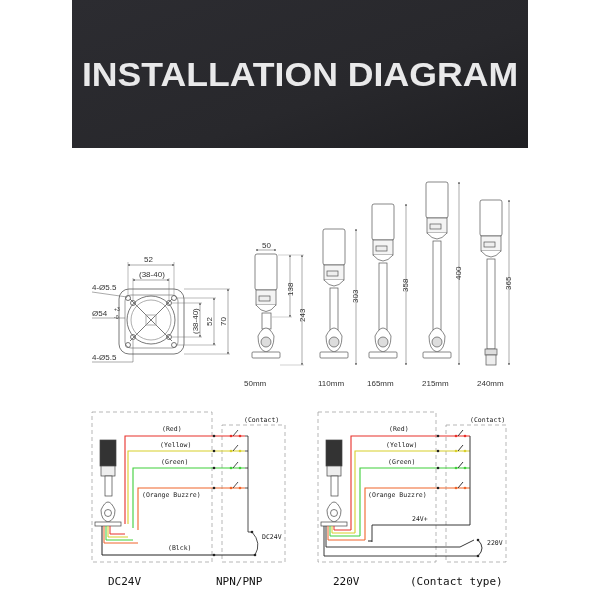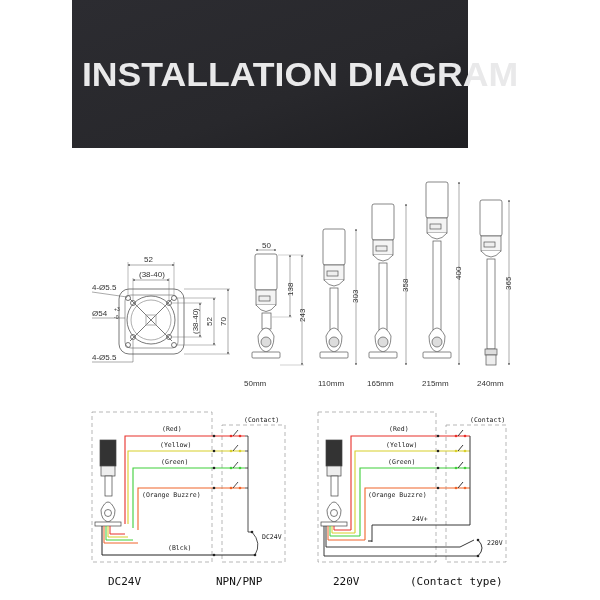--- a/index.html
+++ b/index.html
@@ -1,17 +1,17 @@
 <!DOCTYPE html>
 <html><head>
 <meta charset="utf-8">
 <style>
   html, body { margin:0; padding:0; background:#fff; }
   body { width:600px; height:600px; position:relative; overflow:hidden; font-family:"Liberation Sans", sans-serif; }
-  .banner { position:absolute; left:72px; top:0; width:396px; height:148px;
+  .banner { position:absolute; left:72px; top:0; width:456px; height:148px;
     background:linear-gradient(160deg,#2c2c31 0%,#28282c 60%,#1f1f22 100%); }
   .banner-title { position:absolute; left:0; top:56px; width:456px; text-align:center;
     font-family:"Liberation Sans", sans-serif; font-weight:bold; font-size:33px; letter-spacing:0px;
     color:#e9e9ea; transform:scaleX(1.08); }
   svg { position:absolute; left:0; top:0; }
   .dim { font-family:"Liberation Sans", sans-serif; font-size:8px; fill:#333; }
   .lbl { font-family:"DejaVu Sans Mono", monospace; font-size:6.5px; fill:#222; }
   .cap { font-family:"DejaVu Sans Mono", monospace; font-size:11px; fill:#111; }
   .mm { font-family:"Liberation Sans", sans-serif; font-size:8px; fill:#333; }
 </style>

